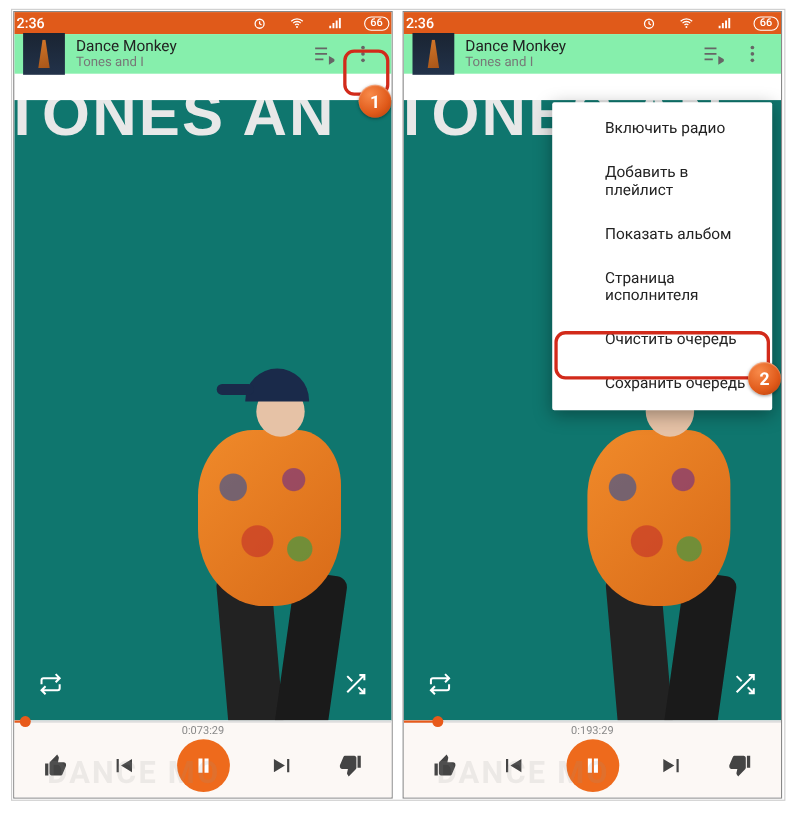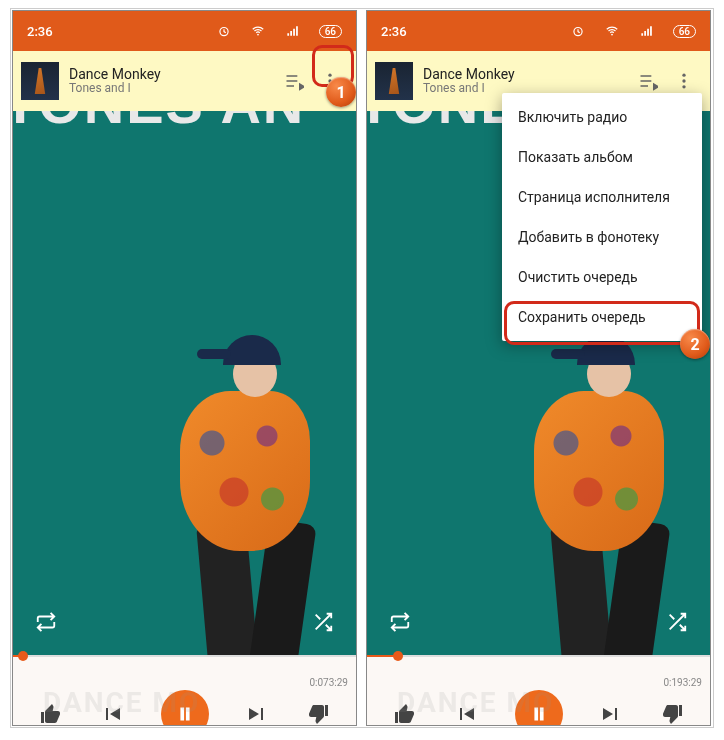--- a/index.html
+++ b/index.html
@@ -24,44 +24,44 @@
     height: 716px;
     border: 1px solid #888;
     background: #fff;
     overflow: hidden;
   }
   .phone.left { left: 1px; top: 1px; }
   .phone.right { left: 355px; top: 1px; }
 
   
   .statusbar {
-    height: 40px;
+    height: 20px;
     background: #e05a1a;
     color: #fff;
     display: flex;
     align-items: center;
     justify-content: space-between;
-    padding: 0 14px;
+    padding: 0 2px;
     font-size: 13px;
     font-weight: 500;
   }
   .status-icons { display: flex; align-items: center; gap: 20px; }
   .status-icons svg { width: 14px; height: 14px; }
   .battery-pill {
     border: 1px solid #fff;
     border-radius: 8px;
     padding: 0px 5px;
     font-size: 10px;
     display: inline-block;
   }
 
   
   .toolbar {
-    height: 60px;
-    background: #fef9c3;
+    height: 36px;
+    background: #86efac;
     display: flex;
     align-items: center;
     padding: 0 8px;
     position: relative;
     z-index: 5;
     justify-content: center;
   }
   .album-thumb {
     width: 38px; height: 38px;
     background: linear-gradient(#1a2432, #22324a);
@@ -191,23 +191,23 @@
   }
   .progress-knob {
     position: absolute;
     width: 10px; height: 10px;
     border-radius: 50%;
     background: #e85a1a;
     top: -4px;
     transform: translateX(-50%);
   }
   .times {
-    display: flex; justify-content: flex-end;
+    display: flex; justify-content: center;
     font-size: 10px; color: #888;
-    padding: 20px 8px 0;
+    padding: 2px 8px 0;
   }
   .controls {
     display: flex; align-items: center; justify-content: space-between;
     padding: 2px 26px 0;
   }
   .ctrl { color: #444; display:flex; align-items:center; justify-content:center; }
   .ctrl svg { width: 24px; height: 24px; }
   .play-btn {
     width: 48px; height: 48px;
     border-radius: 50%;
@@ -235,20 +235,21 @@
     background: #fff;
     box-shadow: 0 4px 16px rgba(0,0,0,0.35);
     border-radius: 2px;
     z-index: 20;
     padding: 4px 0;
   }
   .dd-item {
     padding: 12px 16px;
     font-size: 14px;
     color: #222;
+    margin-left: 32px;
   }
 
   
   .callout-box {
     position: absolute;
     border: 3px solid #d22a1a;
     border-radius: 10px;
     pointer-events: none;
     z-index: 30;
   }
@@ -426,23 +427,23 @@
               <path d="M17 2l4 4-4 4M3 12V8a2 2 0 012-2h16M7 22l-4-4 4-4M21 12v4a2 2 0 01-2 2H3" stroke="#fff" stroke-width="2" fill="none"></path>
             </svg></span>
         <span><svg viewBox="0 0 24 24">
               <path d="M16 3h5v5M4 20L21 3M21 16v5h-5M15 15l6 6M4 4l5 5" stroke="#fff" stroke-width="2" fill="none"></path>
             </svg></span>
       </div>
     </div>
 
     <div class="dropdown">
       <div class="dd-item">Включить радио</div>
+      <div class="dd-item">Добавить в плейлист</div>
       <div class="dd-item">Показать альбом</div>
       <div class="dd-item">Страница исполнителя</div>
-      <div class="dd-item">Добавить в фонотеку</div>
       <div class="dd-item">Очистить очередь</div>
       <div class="dd-item">Сохранить очередь</div>
     </div>
 
     <div class="footer">
       <div class="progressbar">
         <div class="progress-fill" style="width:9%"></div>
         <div class="progress-knob" style="left:9%"></div>
       </div>
       <div class="times">

